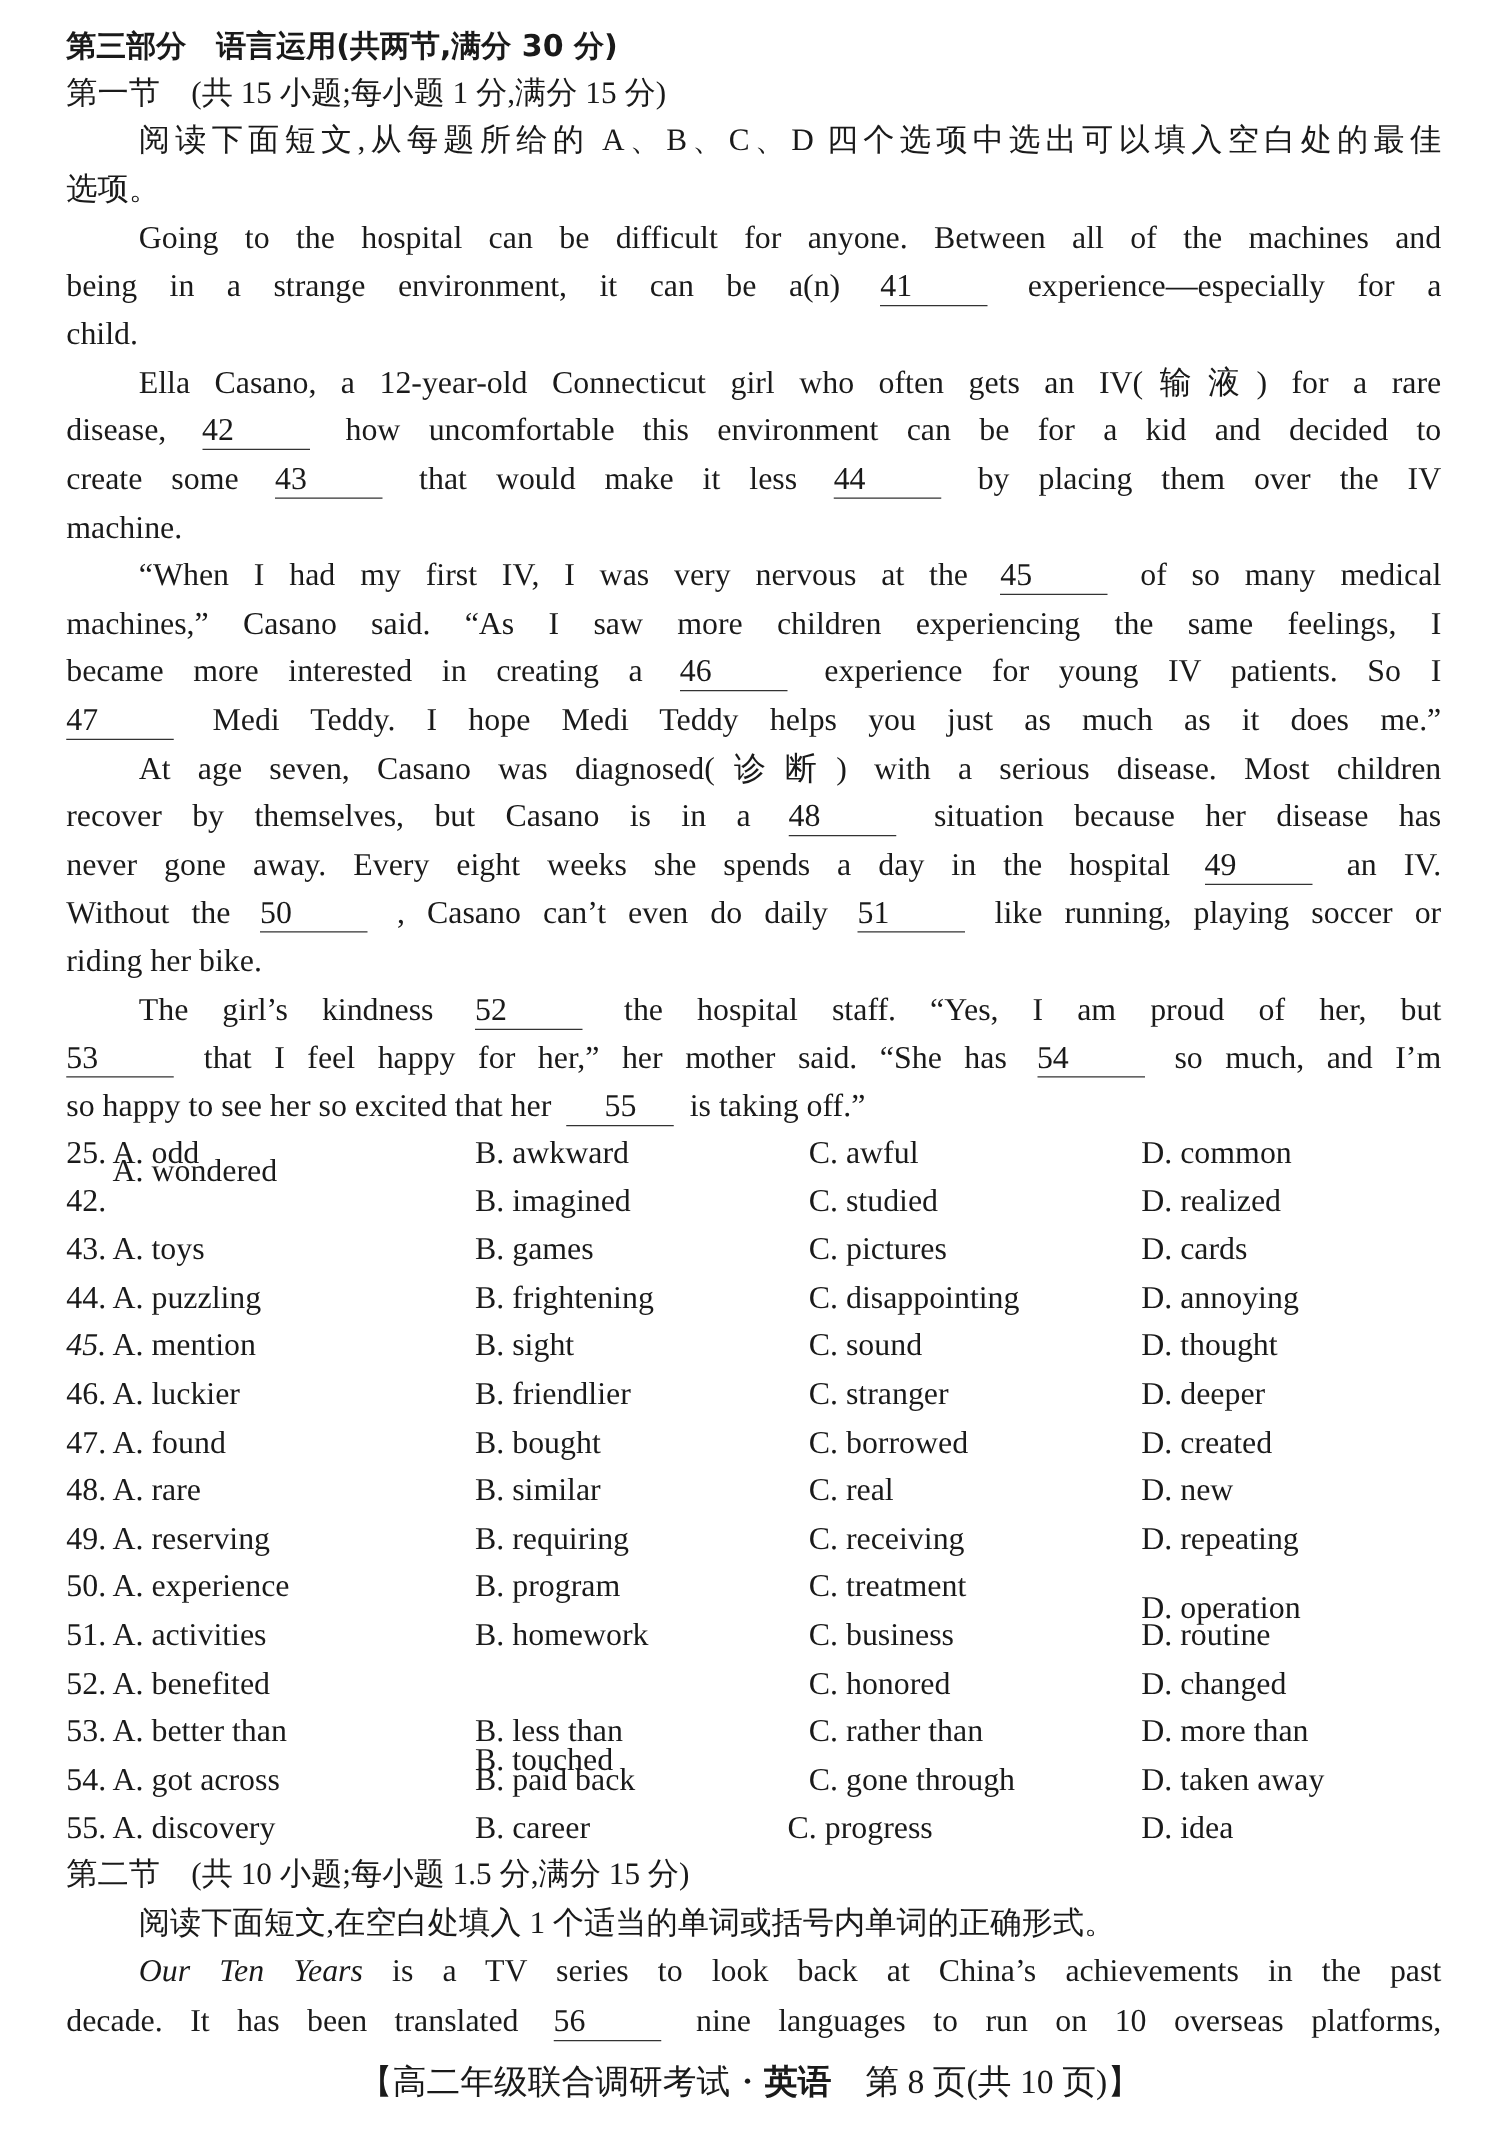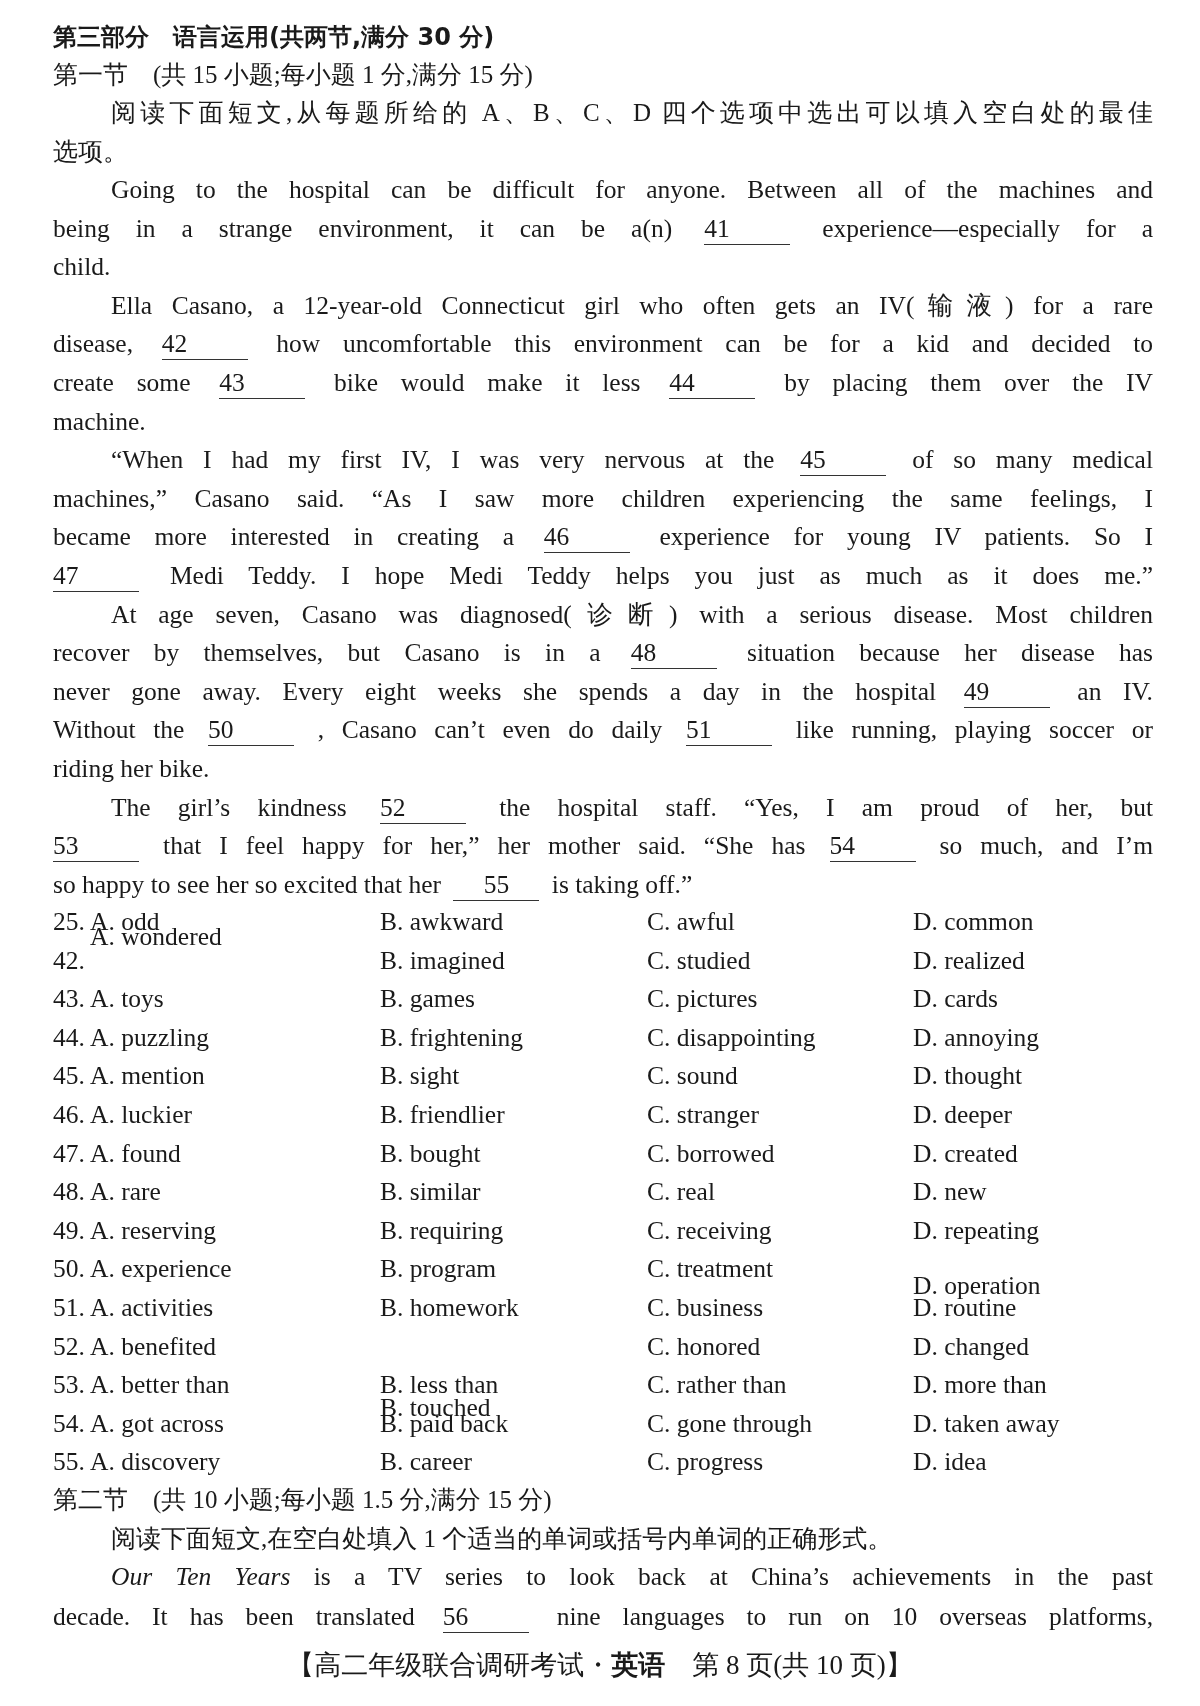--- a/index.html
+++ b/index.html
@@ -26,21 +26,21 @@
 <div class="ln sec" style="top:56px">第一节　(共 15 小题;每小题 1 分,满分 15 分)</div>
 <div class="ln ind j sec" style="top:94px">阅读下面短文,从每题所给的 A、B、C、D 四个选项中选出可以填入空白处的最佳</div>
 <div class="ln sec" style="top:133px">选项。</div>
 
 <div id="passage">
     <div class="ln ind j" style="top: 171px;"><span>Going to the hospital can be difficult for anyone. Between all of the machines and</span></div>
     <div class="ln j" style="top: 209.6px;"><span>being in a strange environment, it can be a(n)</span> <span class="blank">41</span> <span>experience—especially for a</span></div>
     <div class="ln" style="top: 248.2px;"><span>child.</span></div>
     <div class="ln ind j" style="top: 286.8px;"><span>Ella Casano, a 12-year-old Connecticut girl who often gets an IV(输液) for a rare</span></div>
     <div class="ln j" style="top: 325.4px;"><span>disease,</span> <span class="blank">42</span> <span>how uncomfortable this environment can be for a kid and decided to</span></div>
-    <div class="ln j" style="top: 364px;"><span>create some</span> <span class="blank">43</span> <span>bike would make it less</span> <span class="blank">44</span> <span>by placing them over the IV</span></div>
+    <div class="ln j" style="top: 364px;"><span>create some</span> <span class="blank">43</span> <span>that would make it less</span> <span class="blank">44</span> <span>by placing them over the IV</span></div>
     <div class="ln" style="top: 402.6px;"><span>machine.</span></div>
     <div class="ln ind j" style="top: 441.2px;"><span>“When I had my first IV, I was very nervous at the</span> <span class="blank">45</span> <span>of so many medical</span></div>
     <div class="ln j" style="top: 479.8px;"><span>machines,” Casano said. “As I saw more children experiencing the same feelings, I</span></div>
     <div class="ln j" style="top: 518.4px;"><span>became more interested in creating a</span> <span class="blank">46</span> <span>experience for young IV patients. So I</span></div>
     <div class="ln j" style="top: 557px;"><span class="blank" style="margin-left: 0px;">47</span> <span>Medi Teddy. I hope Medi Teddy helps you just as much as it does me.”</span></div>
     <div class="ln ind j" style="top: 595.6px;"><span>At age seven, Casano was diagnosed(诊断) with a serious disease. Most children</span></div>
     <div class="ln j" style="top: 634.2px;"><span>recover by themselves, but Casano is in a</span> <span class="blank">48</span> <span>situation because her disease has</span></div>
     <div class="ln j" style="top: 672.8px;"><span>never gone away. Every eight weeks she spends a day in the hospital</span> <span class="blank">49</span> <span>an IV.</span></div>
     <div class="ln j" style="top: 711.4px;"><span>Without the</span> <span class="blank">50</span> <span>, Casano can’t even do daily</span> <span class="blank">51</span> <span>like running, playing soccer or</span></div>
     <div class="ln" style="top: 750px;"><span>riding her bike.</span></div>
@@ -71,21 +71,21 @@
       <div class="opt" style="top: 980.2px; left: 913px;">D. cards</div>
     </div>
     <div>
       <div class="opt" style="top: 1018.8px; left: 53px;">44.</div>
       <div class="opt" style="top: 1018.8px; left: 90px;">A. puzzling</div>
       <div class="opt" style="top: 1018.8px; left: 380px;">B. frightening</div>
       <div class="opt" style="top: 1018.8px; left: 647px;">C. disappointing</div>
       <div class="opt" style="top: 1018.8px; left: 913px;">D. annoying</div>
     </div>
     <div>
-      <div class="opt" style="top: 1057.4px; left: 53px;">45.</div>
+      <div class="opt" style="top: 1057.4px; left: 53px; font-style: italic;">45.</div>
       <div class="opt" style="top: 1057.4px; left: 90px;">A. mention</div>
       <div class="opt" style="top: 1057.4px; left: 380px;">B. sight</div>
       <div class="opt" style="top: 1057.4px; left: 647px; text-align: right;">C. sound</div>
       <div class="opt" style="top: 1057.4px; left: 913px;">D. thought</div>
     </div>
     <div>
       <div class="opt" style="top: 1096px; left: 53px;">46.</div>
       <div class="opt" style="top: 1096px; left: 90px;">A. luckier</div>
       <div class="opt" style="top: 1096px; left: 380px;">B. friendlier</div>
       <div class="opt" style="top: 1096px; left: 647px;">C. stranger</div>
@@ -144,21 +144,21 @@
       <div class="opt" style="top: 1404.8px; left: 53px;">54.</div>
       <div class="opt" style="top: 1404.8px; left: 90px;">A. got across</div>
       <div class="opt" style="top: 1404.8px; left: 380px;">B. paid back</div>
       <div class="opt" style="top: 1404.8px; left: 647px;">C. gone through</div>
       <div class="opt" style="top: 1404.8px; left: 913px;">D. taken away</div>
     </div>
     <div>
       <div class="opt" style="top: 1443.4px; left: 53px;">55.</div>
       <div class="opt" style="top: 1443.4px; left: 90px;">A. discovery</div>
       <div class="opt" style="top: 1443.4px; left: 380px;">B. career</div>
-      <div class="opt" style="top: 1443.4px; left: 647px; text-align: right;">C. progress</div>
+      <div class="opt" style="top: 1443.4px; left: 630px; text-align: right;">C. progress</div>
       <div class="opt" style="top: 1443.4px; left: 913px;">D. idea</div>
     </div>
   </div>
 
 <div class="ln sec" style="top:1481px">第二节　(共 10 小题;每小题 1.5 分,满分 15 分)</div>
 <div class="ln ind sec" style="top:1520px">阅读下面短文,在空白处填入 1 个适当的单词或括号内单词的正确形式。</div>
 <div class="ln ind j" style="top:1558px"><i>Our Ten Years</i><span> is a TV series to look back at China’s achievements in the past</span></div>
 <div class="ln j" style="top:1598px"><span>decade. It has been translated</span> <span class="blank">56</span> <span>nine languages to run on 10 overseas platforms,</span></div>
 
 <div class="footer"><span>【高二年级联合调研考试・</span><b>英语</b><span>　第 8 页(共 10 页)】</span></div>

